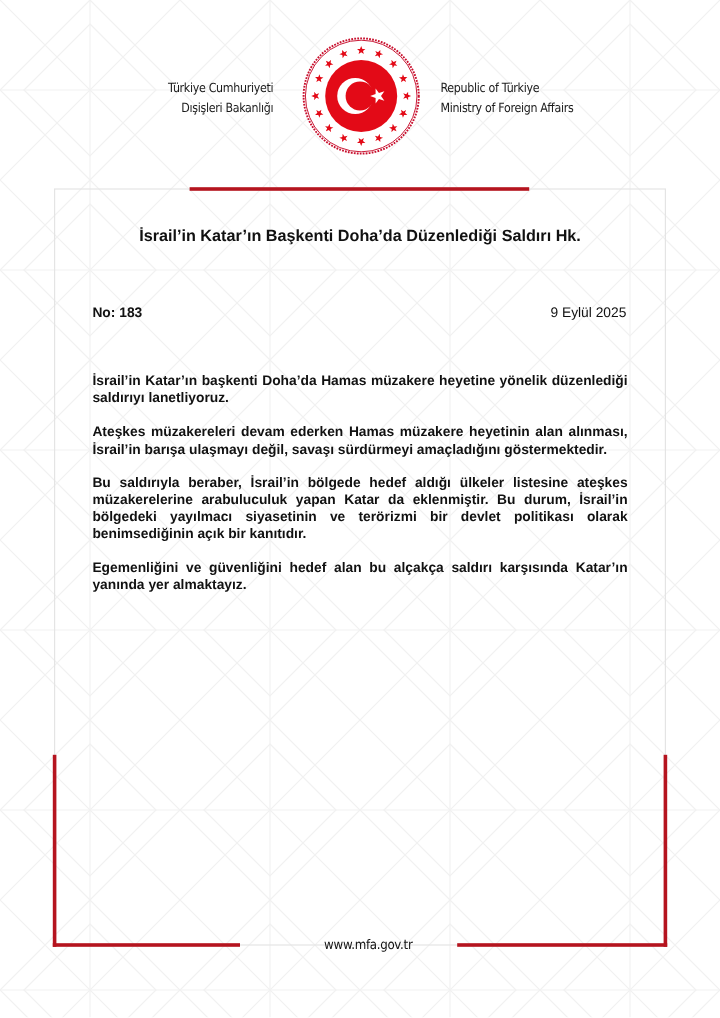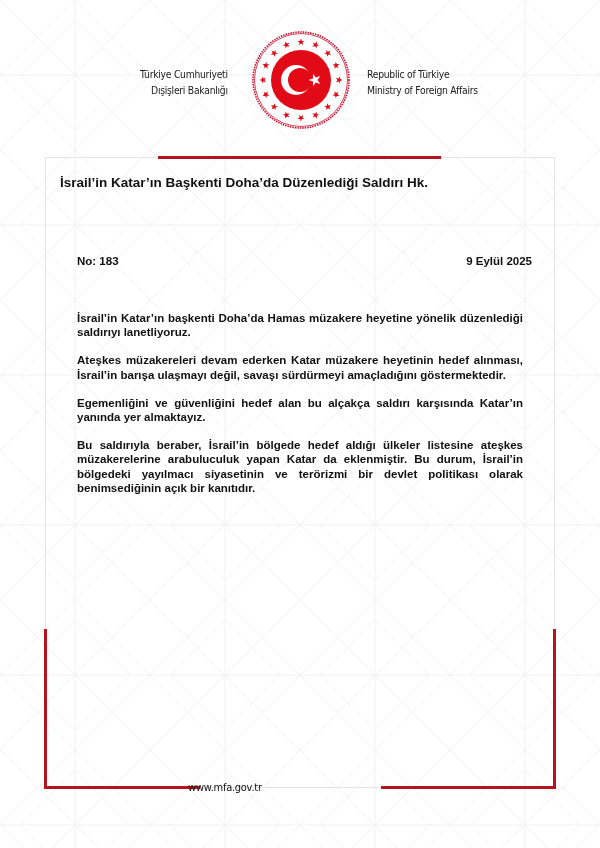--- a/index.html
+++ b/index.html
@@ -24,29 +24,29 @@
   }
   .emblem { position:absolute; left:251px; top:30px; width:100px; height:100px; }
 
   .frame { position:absolute; left:45px; top:157px; width:510px; height:631px;
     border:1.5px solid #e4e4e4; box-sizing:border-box; }
   .red-top { position:absolute; left:158px; top:156px; width:283px; height:3px; background:#b5141f; }
   .red-left { position:absolute; left:44px; top:629px; width:3px; height:160px; background:#b5141f; }
   .red-right { position:absolute; left:553px; top:629px; width:3px; height:160px; background:#b5141f; }
   .red-bottom-left { position:absolute; left:44px; top:786px; width:156px; height:3px; background:#b5141f; }
   .red-bottom-right { position:absolute; left:381px; top:786px; width:175px; height:3px; background:#b5141f; }
-  .url-wrap { position:absolute; left:184px; top:778px; width:181px; height:18px;
-    display:flex; align-items:center; justify-content:flex-start; }
+  .url-wrap { position:absolute; left:216px; top:778px; width:181px; height:18px;
+    display:flex; align-items:center; justify-content:center; }
   .url { background:transparent; font-family:"DejaVu Sans", sans-serif; font-size:11px;
     color:#111; letter-spacing:-0.3px; transform:scaleX(0.9); }
 
-  .title { position:absolute; top:175px; left:60px; width:480px; 
+  .title { position:absolute; top:189px; left:60px; width:480px; text-align:center;
     font-weight:bold; font-size:13.5px; color:#111; }
   .doc-no { position:absolute; top:255px; left:77px; font-weight:bold; font-size:11.5px;text-align:center; }
-  .doc-date { position:absolute; top:255px; right:68px; font-weight:bold; font-size:11.5px; }
+  .doc-date { position:absolute; top:255px; right:78px; font-weight:normal; font-size:11.5px; }
 
   .body { position:absolute; top:311px; left:77px; width:446px; font-size:11.5px;
     line-height:14.2px; color:#111; }
   .body p { margin:0 0 14px 0; text-align:justify;font-weight:bold; }
 </style>
 </head>
 <body>
 
 <svg class="bg-pattern" width="600" height="848" viewBox="0 0 600 848">
   <defs>
@@ -141,20 +141,20 @@
 <div class="red-right"></div>
 <div class="red-bottom-left"></div>
 <div class="red-bottom-right"></div>
 
 <div class="title">İsrail’in Katar’ın Başkenti Doha’da Düzenlediği Saldırı Hk.</div>
 <div class="doc-no">No: 183</div>
 <div class="doc-date">9 Eylül 2025</div>
 
 <div class="body">
   <p>İsrail’in Katar’ın başkenti Doha’da Hamas müzakere heyetine yönelik düzenlediği saldırıyı lanetliyoruz.</p>
-  <p>Ateşkes müzakereleri devam ederken Katar müzakere heyetinin hedef alınması, İsrail’in barışa ulaşmayı değil, savaşı sürdürmeyi amaçladığını göstermektedir.</p>
+  <p>Ateşkes müzakereleri devam ederken Hamas müzakere heyetinin alan alınması, İsrail’in barışa ulaşmayı değil, savaşı sürdürmeyi amaçladığını göstermektedir.</p>
+  <p>Bu saldırıyla beraber, İsrail’in bölgede hedef aldığı ülkeler listesine ateşkes müzakerelerine arabuluculuk yapan Katar da eklenmiştir. Bu durum, İsrail’in bölgedeki yayılmacı siyasetinin ve terörizmi bir devlet politikası olarak benimsediğinin açık bir kanıtıdır.</p>
   <p>Egemenliğini ve güvenliğini hedef alan bu alçakça saldırı karşısında Katar’ın yanında yer almaktayız.</p>
-  <p>Bu saldırıyla beraber, İsrail’in bölgede hedef aldığı ülkeler listesine ateşkes müzakerelerine arabuluculuk yapan Katar da eklenmiştir. Bu durum, İsrail’in bölgedeki yayılmacı siyasetinin ve terörizmi bir devlet politikası olarak benimsediğinin açık bir kanıtıdır.</p>
 </div>
 
 <div class="url-wrap">
   <span class="url">www.mfa.gov.tr</span>
 </div>
 
 </body></html>

